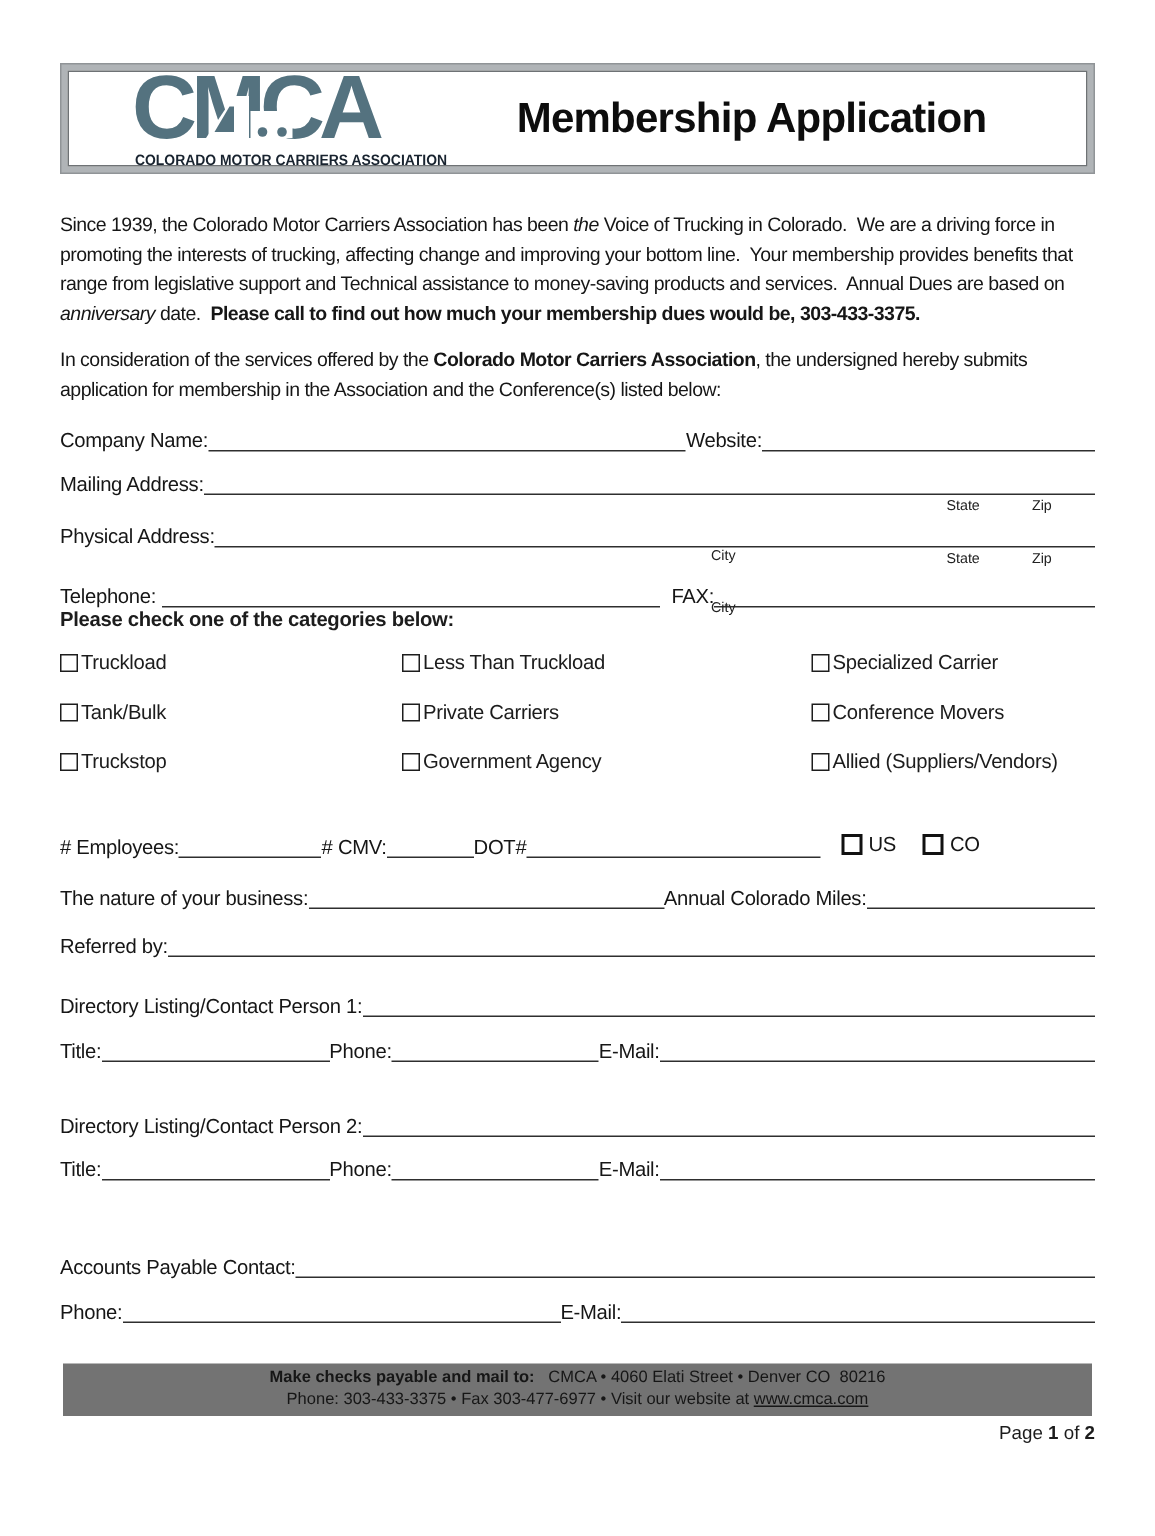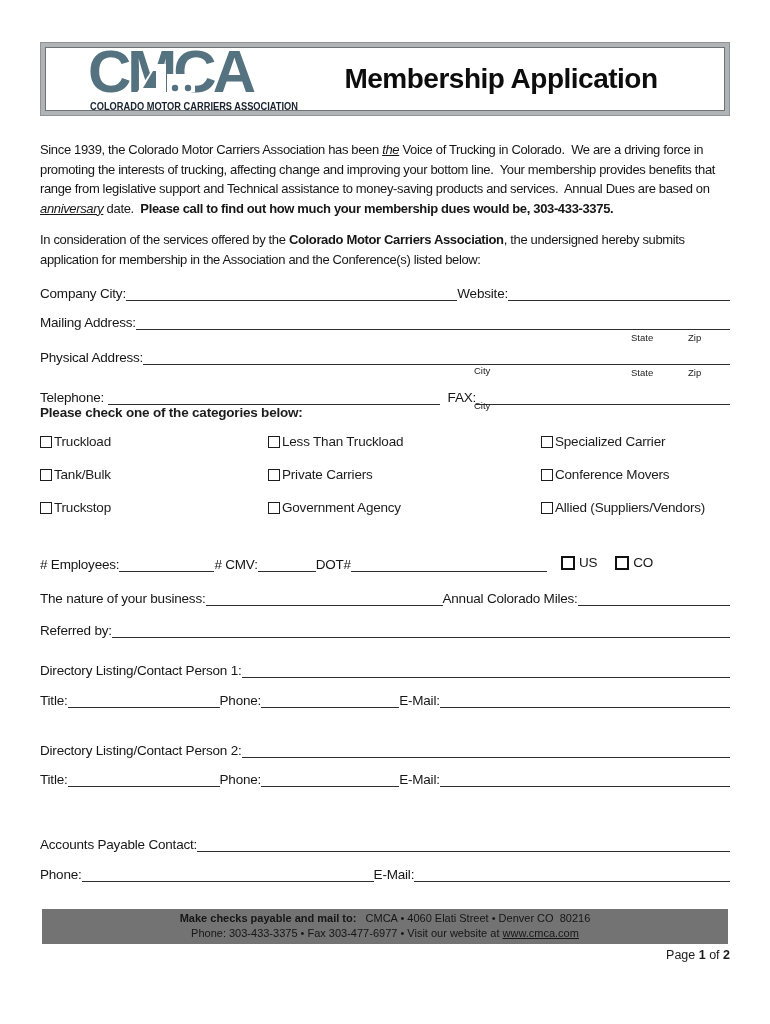--- a/index.html
+++ b/index.html
@@ -24,21 +24,21 @@
     letter-spacing:-0.5px; margin-right:14px;
   }
 
   
   .para {
     font-size:13px; line-height:19.5px; letter-spacing:-0.35px; color:#161616;
   }
   .para span { white-space:pre-wrap; }
   .p1 { margin-top:24px; }
   .p2 { margin-top:12px; }
-  .em-u { font-style:italic; text-decoration:underline; }
+  .em-u { font-style:italic; }
   .bold { font-weight:700; }
 
   
   .row {
     display:flex; align-items:flex-end; font-size:13.5px; letter-spacing:-0.2px;
     height:19px; color:#161616;
   }
   .lbl { white-space:pre; flex:0 0 auto; }
   .line {
     border-bottom:1.5px solid #2e2e2e; height:16px; flex:0 0 auto;
@@ -104,21 +104,21 @@
       </div>
       <h1 class="doc-title">Membership Application</h1>
     </div>
   </div>
 
   <p class="para p1"><span>Since 1939, the Colorado Motor Carriers Association has been </span><span class="em-u">the</span><span> Voice of Trucking in Colorado.  We are a driving force in promoting the interests of trucking, affecting change and improving your bottom line.  Your membership provides benefits that range from legislative support and Technical assistance to money-saving products and services.  Annual Dues are based on </span><span class="em-u">anniversary</span><span> date.  </span><span class="bold">Please call to find out how much your membership dues would be, 303-433-3375.</span></p>
 
   <p class="para p2"><span>In consideration of the services offered by the </span><span class="bold">Colorado Motor Carriers Association</span><span>, the undersigned hereby submits application for membership in the Association and the Conference(s) listed below:</span></p>
 
   <div class="row mt13">
-    <span class="lbl">Company City:</span>
+    <span class="lbl">Company Name:</span>
     <span class="line grow"></span>
     <span class="lbl">Website:</span>
     <span class="line" style="width:222px"></span>
   </div>
 
   <div class="row mt10">
     <span class="lbl">Mailing Address:</span>
     <span class="line grow"></span>
   </div>
   <div class="subrow">

